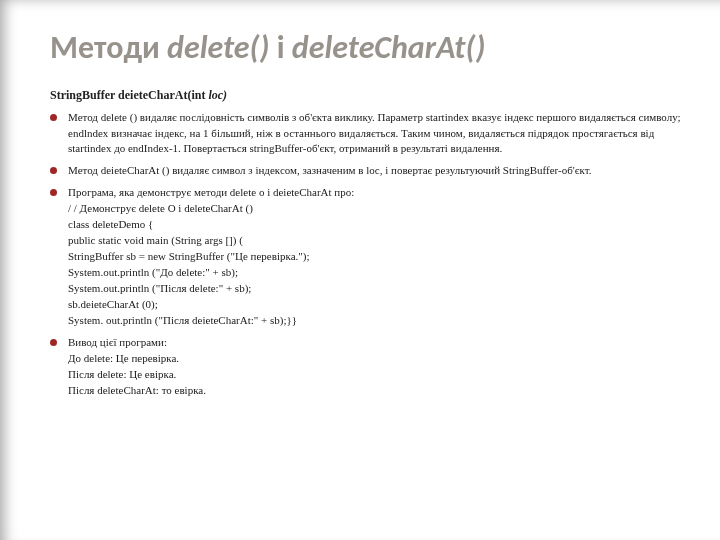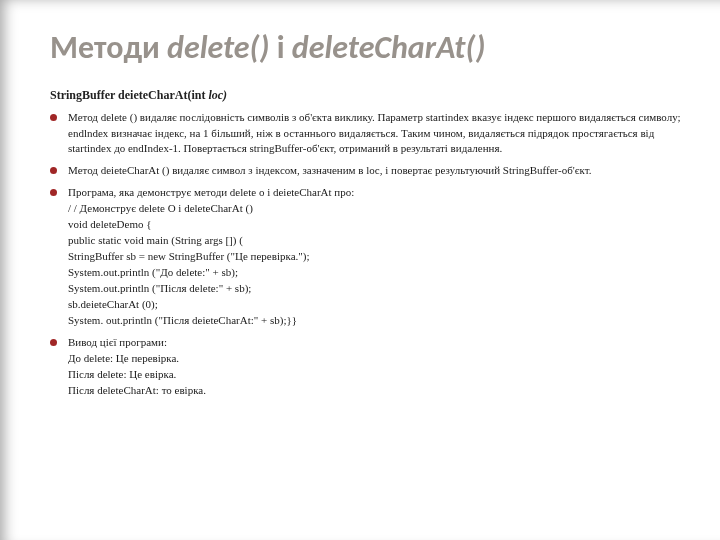--- a/index.html
+++ b/index.html
@@ -78,21 +78,21 @@
   <ul class="bul">
     <li>
       <span>Метод delete () видаляє послідовність символів з об'єкта виклику. Параметр startindex вказує індекс першого видаляється символу; endlndex визначає індекс, на 1 більший, ніж в останнього видаляється. Таким чином, видаляється підрядок простягається від startindex до endIndex-1. Повертається stringBuffer-об'єкт, отриманий в результаті видалення.</span>
     </li>
     <li>
       <span>Метод deieteCharAt () видаляє символ з індексом, зазначеним в loс, і повертає результуючий StringBuffer-об'єкт.</span>
     </li>
     <li>
       <span class="code-line">Програма, яка демонструє методи delete о і deieteCharAt про:</span>
       <span class="code-line">/ / Демонструє delete О і deleteCharAt ()</span>
-      <span class="code-line">void deleteDemo {</span>
+      <span class="code-line">class deleteDemo {</span>
       <span class="code-line">public static void main (String args []) (</span>
       <span class="code-line">StringBuffer sb = new StringBuffer ("Це перевірка.");</span>
       <span class="code-line">System.out.println ("До delete:" + sb);</span>
       <span class="code-line">System.out.println ("Після delete:" + sb);</span>
       <span class="code-line">sb.deieteCharAt (0);</span>
       <span class="code-line">System. out.println ("Після deieteCharAt:" + sb);}}</span>
     </li>
     <li>
       <span class="code-line">Вивод цієї програми:</span>
       <span class="code-line">До delete: Це перевірка.</span>

